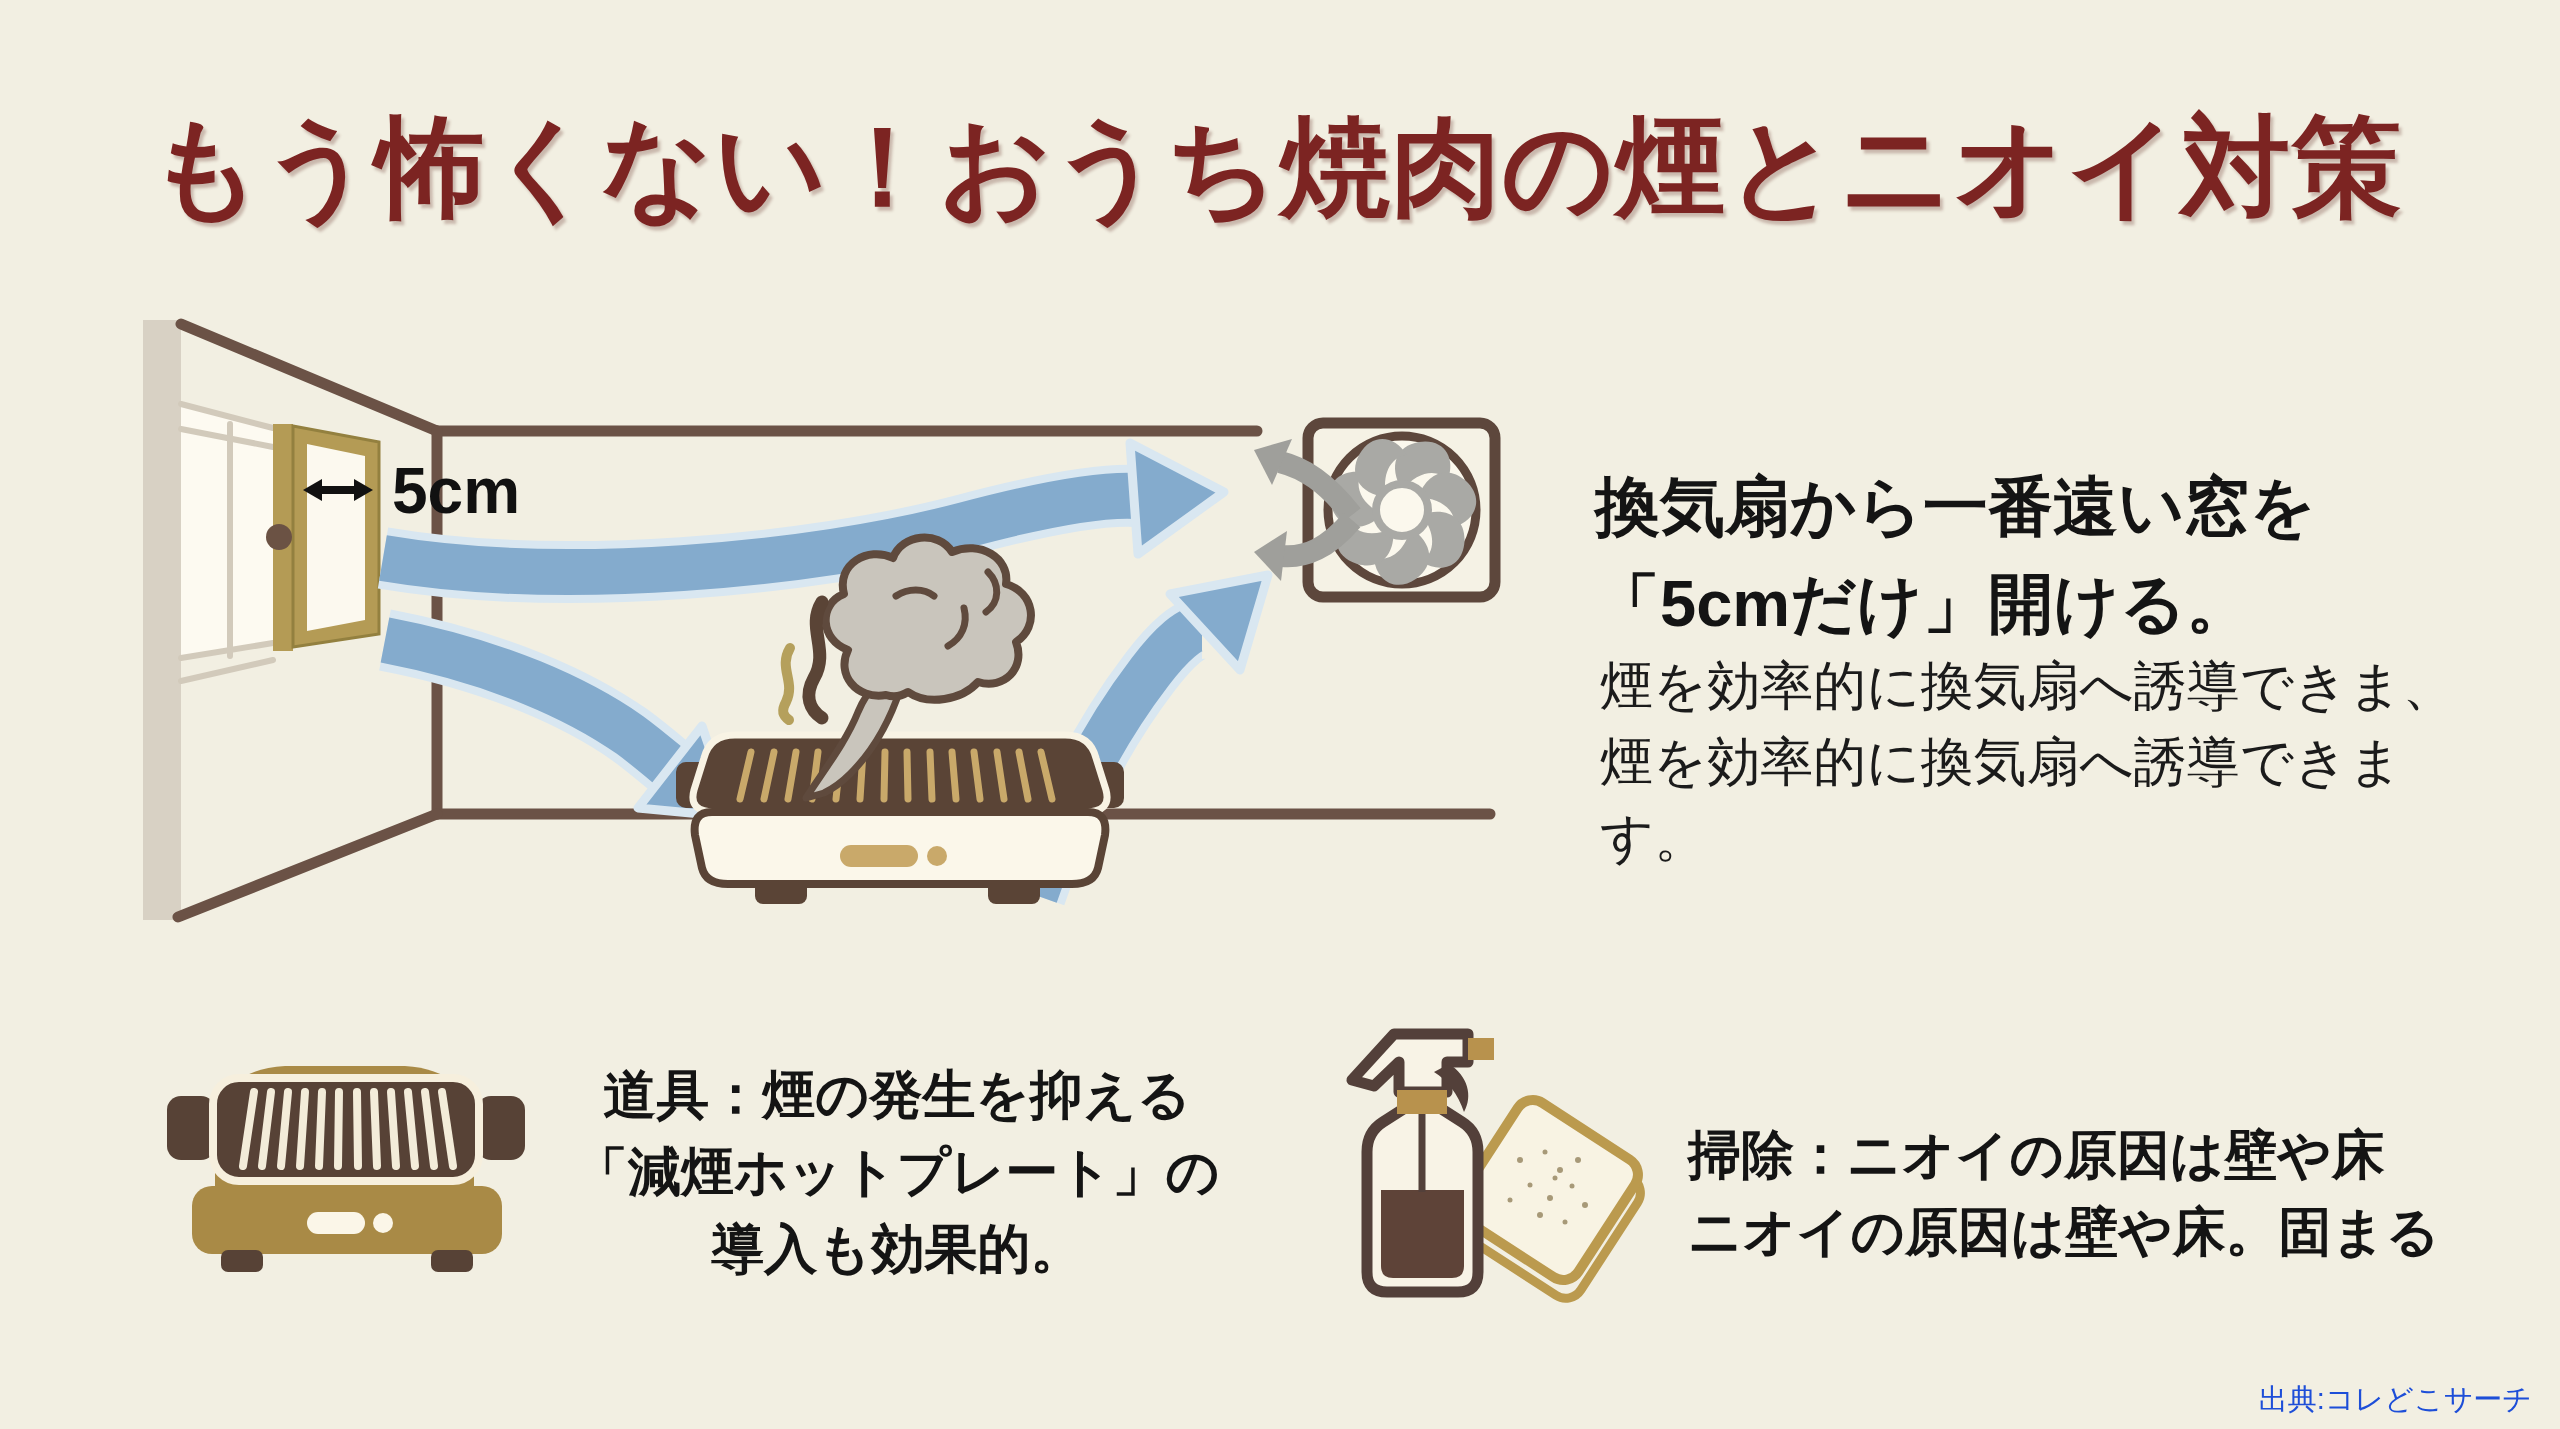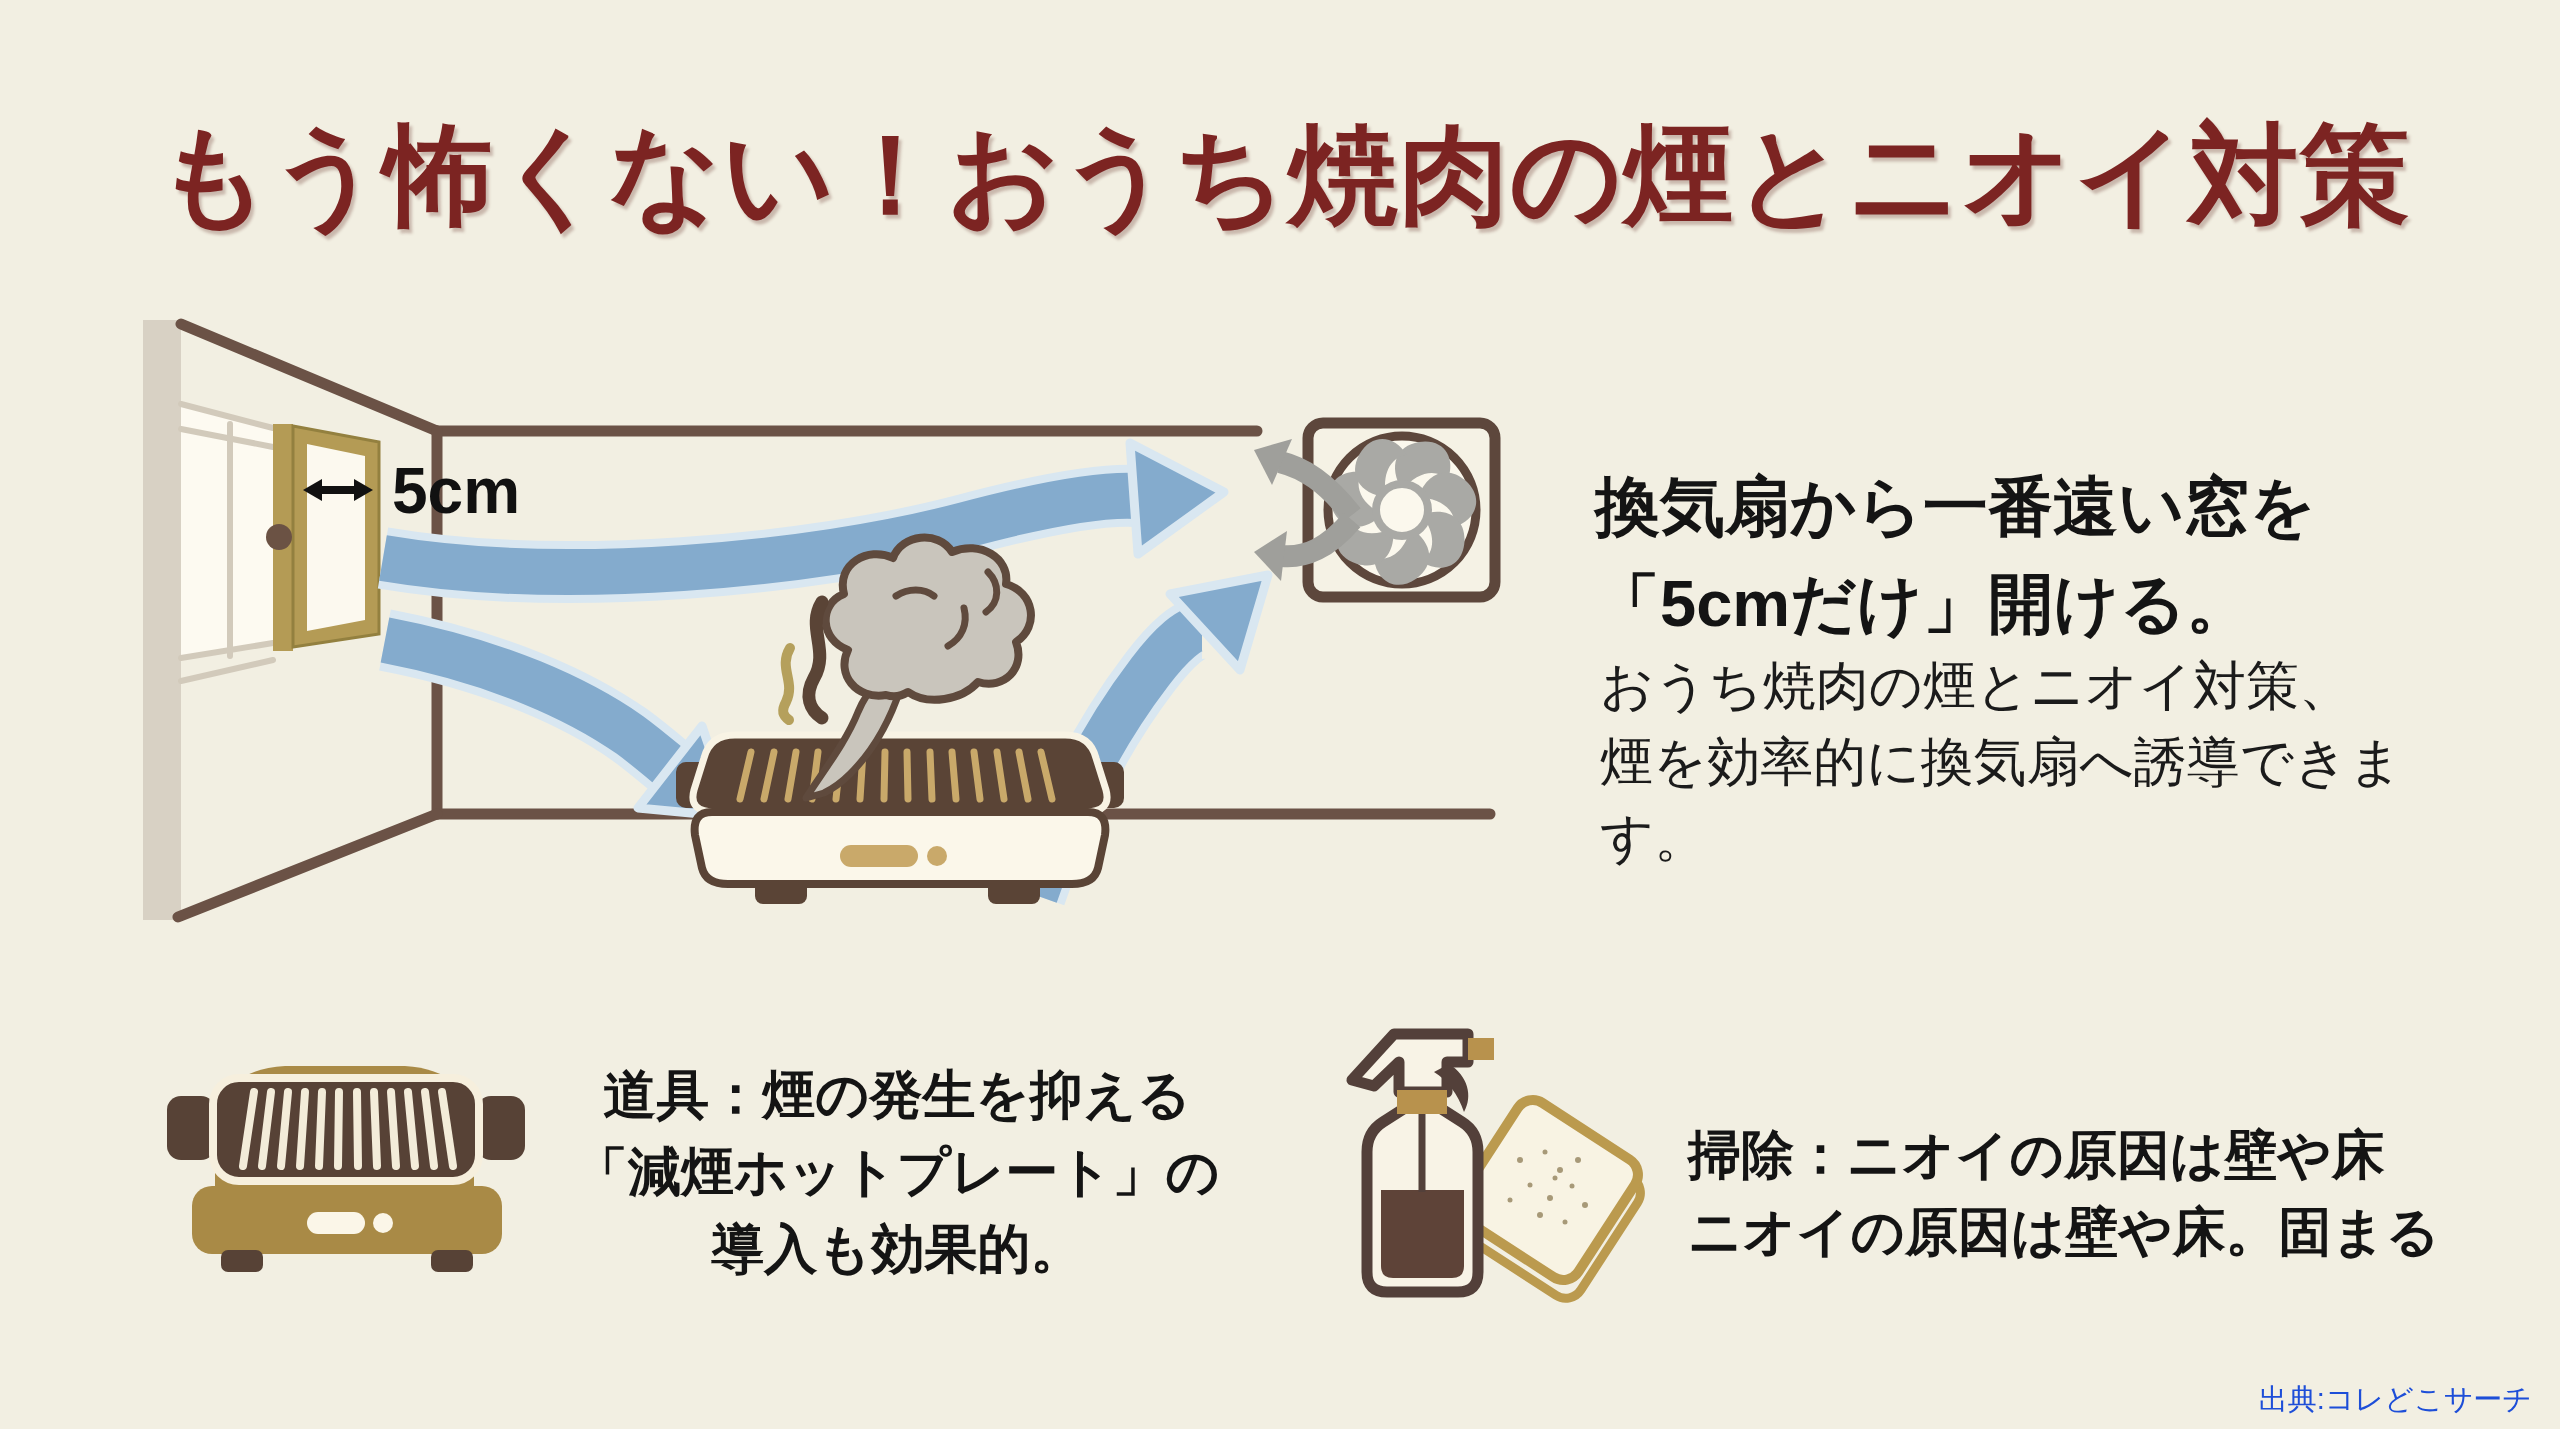--- a/index.html
+++ b/index.html
@@ -3,21 +3,21 @@
 <meta charset="utf-8">
 <style>
   html,body { margin:0; padding:0; background:#e8e4d8; }
   .canvas {
     position:relative; width:2560px; height:1429px;
     background:#f2efe2; overflow:hidden;
     font-family:"Liberation Sans", sans-serif;
   }
   .canvas svg { position:absolute; left:0; top:0; }
   .page-title {
-    position:absolute; left:145px; top:90px; margin:12px;
+    position:absolute; left:145px; top:90px; margin:4px;
     font-family:"DejaVu Serif","Liberation Serif",serif;
     font-size:110px; font-weight:700; color:#7c2422;
     white-space:nowrap; letter-spacing:1px;
     text-shadow:3px 4px 3px rgba(96,44,36,0.28);
   }
   .point-heading {
     position:absolute; left:1595px; top:458px;
     font-size:65px; font-weight:700; line-height:97px; color:#141414;
     white-space:nowrap;
   }
@@ -221,21 +221,21 @@
   </svg>
 
   <h1 class="page-title">もう怖くない！おうち焼肉の煙とニオイ対策</h1>
 
   <div class="point-heading">
     <div>換気扇から一番遠い窓を</div>
     <div>「5cmだけ」開ける。</div>
   </div>
 
   <div class="point-body">
-    <div>おうち焼肉の煙とニオイ対策、</div>
+    <div>煙を効率的に換気扇へ誘導できま、</div>
     <div>煙を効率的に換気扇へ誘導できま</div>
     <div>す。</div>
   </div>
 
   <div class="tip tip-tool">
     <div>道具：煙の発生を抑える</div>
     <div>「減煙ホットプレート」の</div>
     <div>導入も効果的。</div>
   </div>
 

